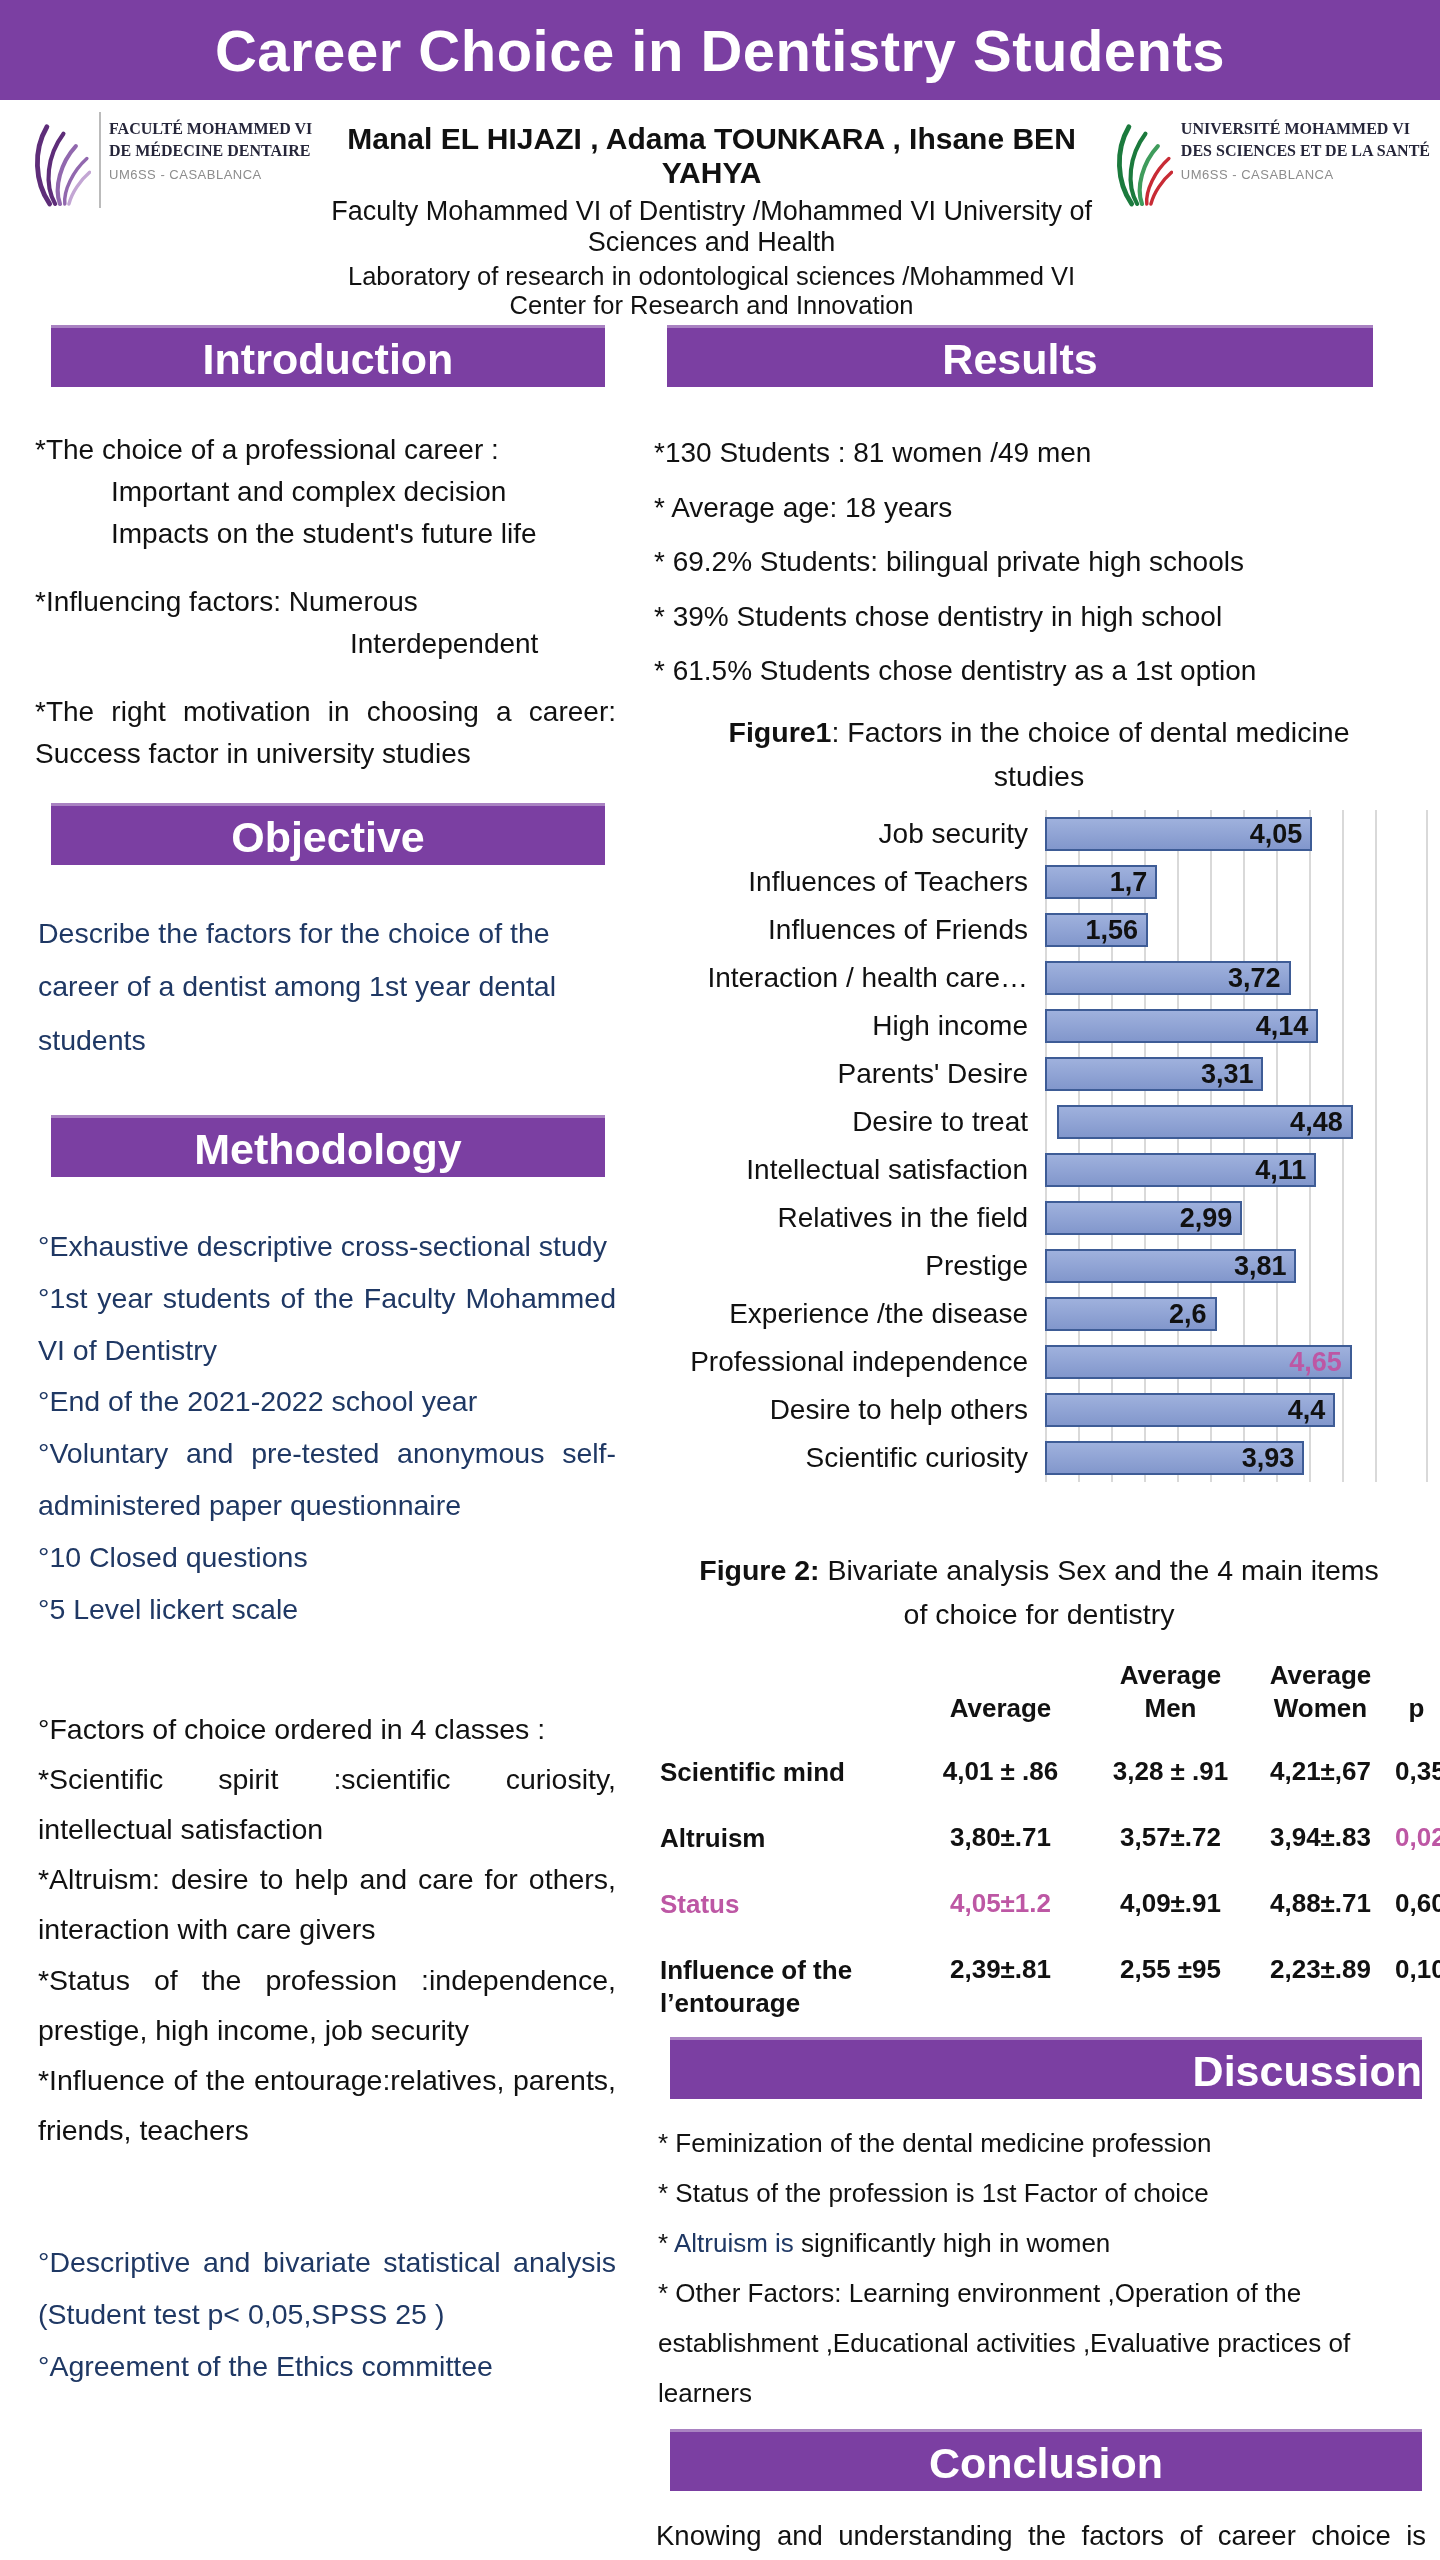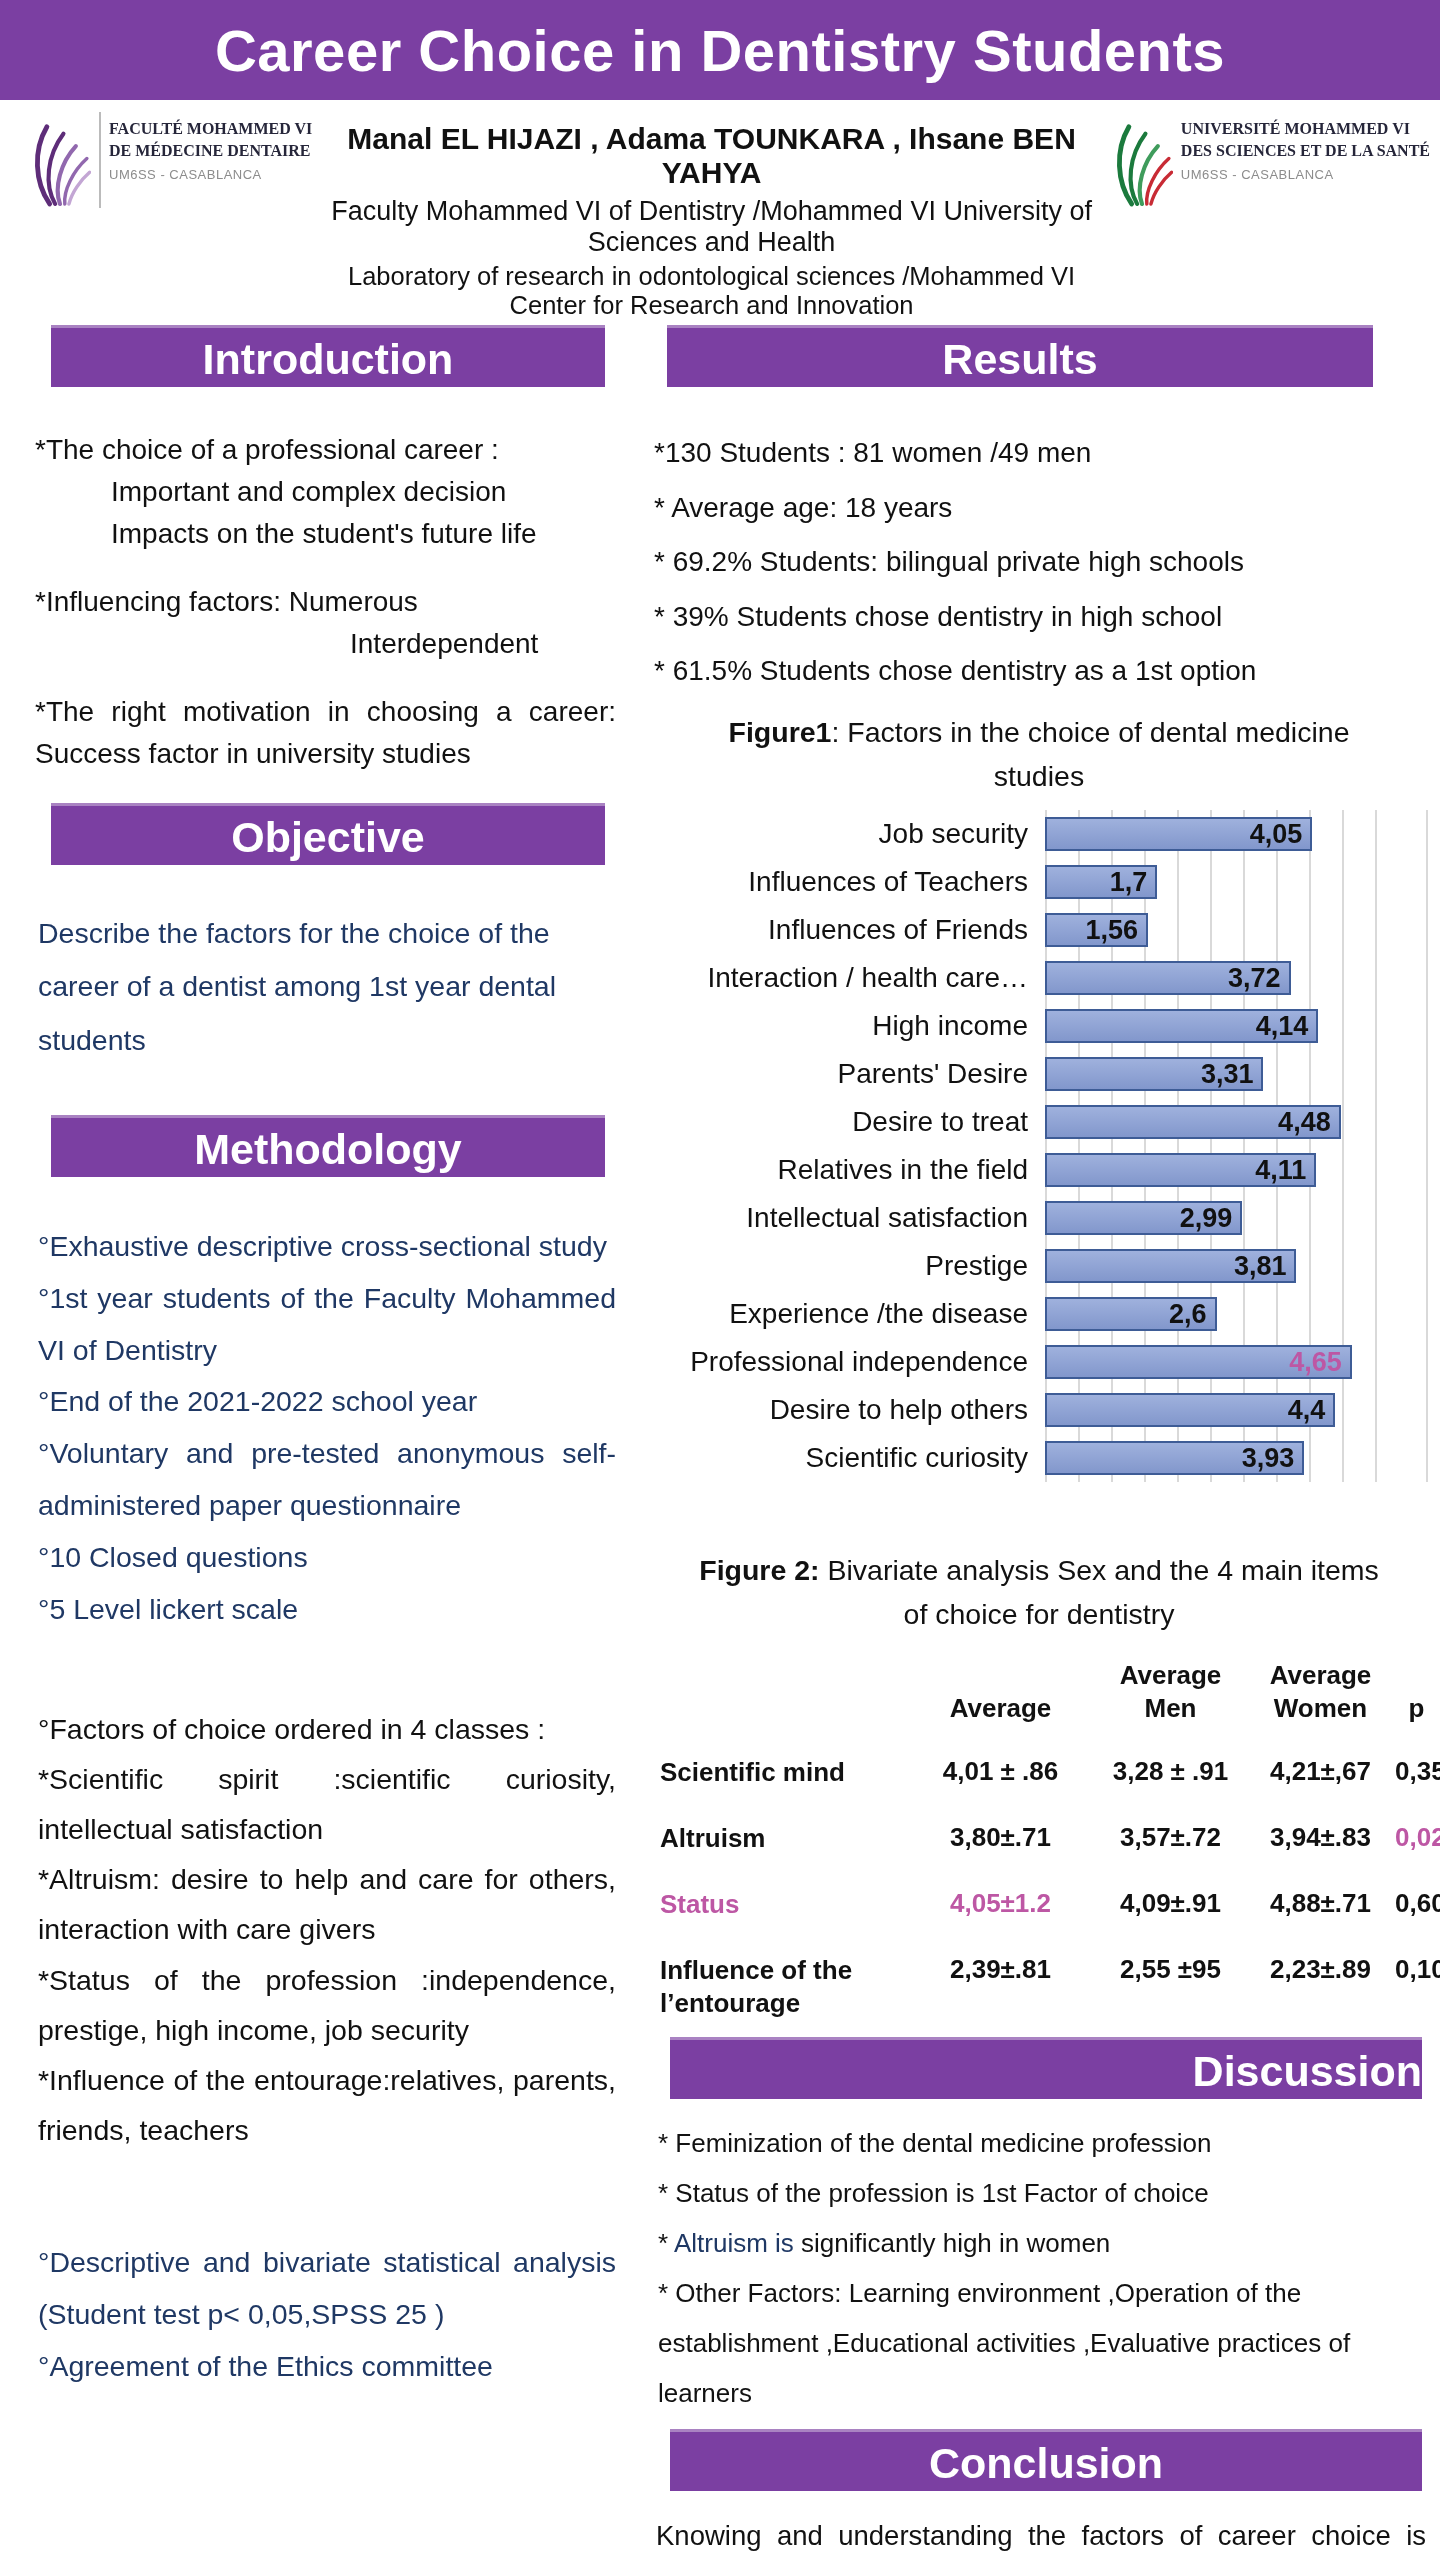--- a/index.html
+++ b/index.html
@@ -226,22 +226,22 @@
 
     <div class="chart">
       <div class="chart-labels" id="chart-labels">
           <div class="chart-label">Job security</div>
           <div class="chart-label">Influences of Teachers</div>
           <div class="chart-label">Influences of Friends</div>
           <div class="chart-label">Interaction / health care…</div>
           <div class="chart-label">High income</div>
           <div class="chart-label">Parents' Desire</div>
           <div class="chart-label">Desire to treat</div>
+          <div class="chart-label">Intellectual satisfaction</div>
           <div class="chart-label">Relatives in the field</div>
-          <div class="chart-label">Intellectual satisfaction</div>
           <div class="chart-label">Prestige</div>
           <div class="chart-label">Experience /the disease</div>
           <div class="chart-label">Professional independence</div>
           <div class="chart-label">Desire to help others</div>
           <div class="chart-label">Scientific curiosity</div>
         </div>
       <div class="chart-plot" id="chart-plot">
           <div class="gridline" style="left: 7px;"></div>
           <div class="gridline" style="left: 40px;"></div>
           <div class="gridline" style="left: 73px;"></div>
@@ -265,21 +265,21 @@
           </div>
           <div class="chart-bar" style="top: 151px; left: 7px; width: 245.52px;">
             <span class="val">3,72</span>
           </div>
           <div class="chart-bar" style="top: 199px; left: 7px; width: 273.24px;">
             <span class="val">4,14</span>
           </div>
           <div class="chart-bar" style="top: 247px; left: 7px; width: 218.46px;">
             <span class="val">3,31</span>
           </div>
-          <div class="chart-bar" style="top: 295px; left: 7px; width: 295.68px;">
+          <div class="chart-bar" style="top: 295px; left: 19px; width: 295.68px;">
             <span class="val">4,48</span>
           </div>
           <div class="chart-bar" style="top: 343px; left: 7px; width: 271.26px;">
             <span class="val">4,11</span>
           </div>
           <div class="chart-bar" style="top: 391px; left: 7px; width: 197.34px;">
             <span class="val">2,99</span>
           </div>
           <div class="chart-bar" style="top: 439px; left: 7px; width: 251.46px;">
             <span class="val">3,81</span>

